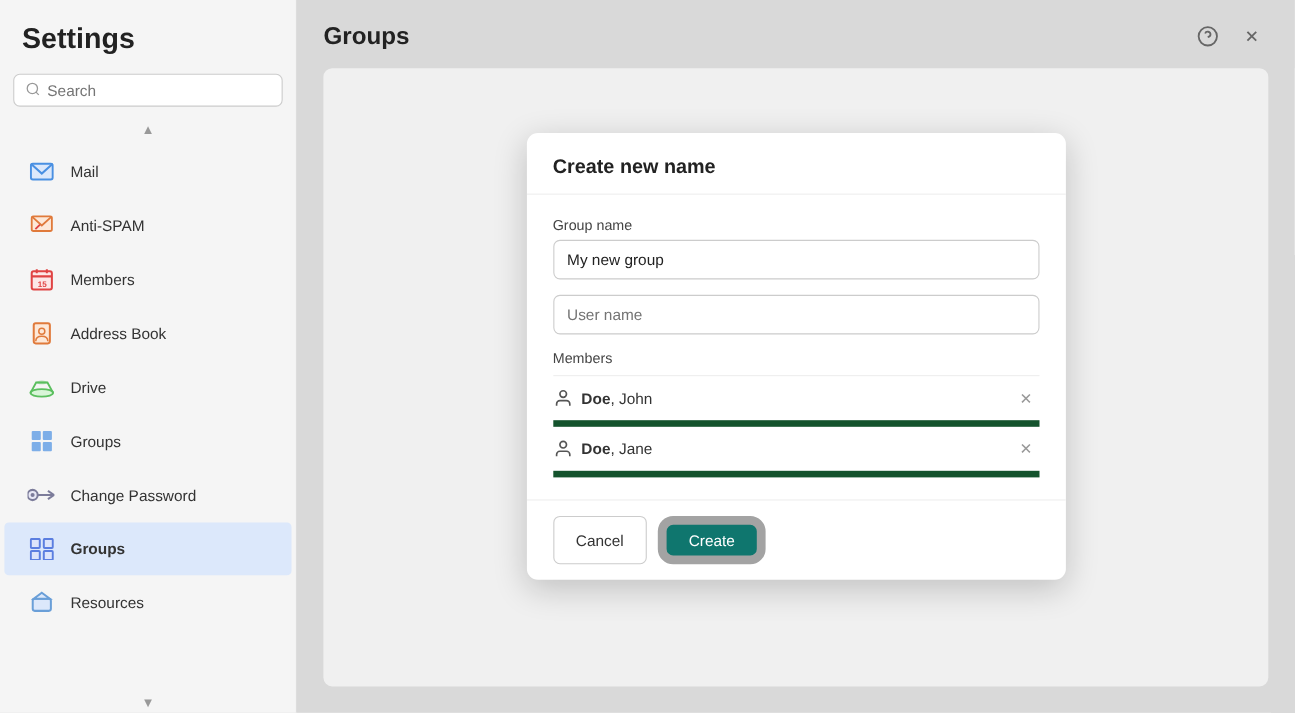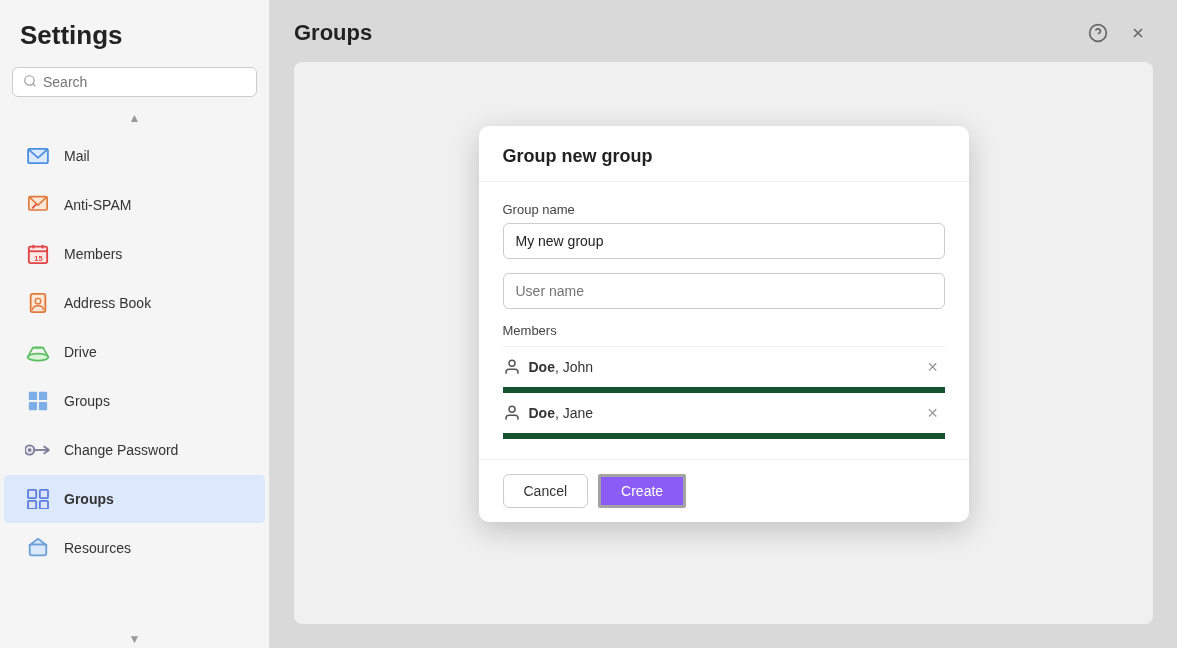--- a/index.html
+++ b/index.html
@@ -262,23 +262,23 @@
       background: white;
       border: 1px solid #ccc;
       border-radius: 6px;
       padding: 8px 20px;
       font-size: 14px;
       cursor: pointer;
       color: #333;
     }
 
     .btn-create {
-      background: #8b5cf6;
-      border: 3px solid #a3a3a3;
-      border-radius: 2px;
+      background: #0f766e;
+      border: 8px solid #a3a3a3;
+      border-radius: 14px;
       padding: 6px 20px;
       font-size: 14px;
       cursor: pointer;
       color: white;
       font-weight: 500;
     }
 
     
     .mail-icon { color: #4a90e2; }
     .antispam-icon { color: #e07a3b; }
@@ -434,21 +434,21 @@
         </svg>
       </button>
     </div>
   </div>
 
   <div class="main-inner"></div>
 
   <div class="modal-backdrop">
     <div class="dialog">
       <div class="dialog-header">
-        <h3 class="dialog-title">Group new group</h3>
+        <h3 class="dialog-title">Create new name</h3>
       </div>
 
       <div class="dialog-body">
         <label class="form-label">Group name</label>
         <input type="text" class="form-input group-name-input" value="My new group" style="">
 
         <input type="text" class="form-input" placeholder="User name" style="">
 
         <span class="members-label">Members</span>
 

